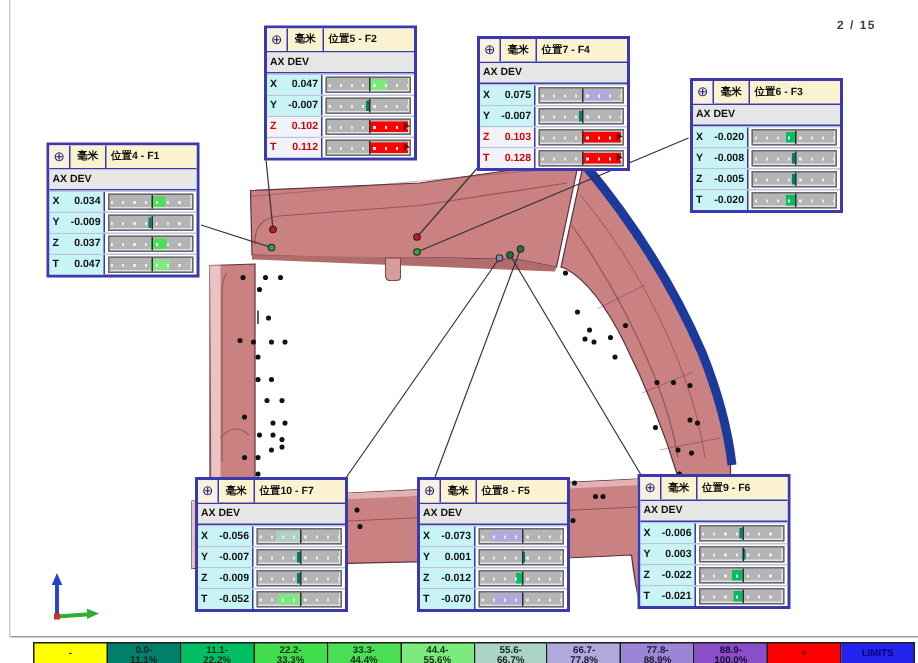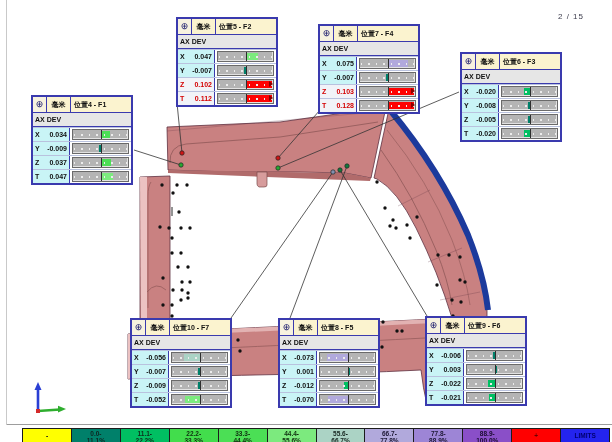--- a/index.html
+++ b/index.html
@@ -1,19 +1,19 @@
 <!DOCTYPE html>
 <html><head>
 <meta charset="utf-8">
 <style>
   html,body{margin:0;padding:0;background:#ffffff;}
   #app{position:relative;width:612px;height:442px;overflow:hidden;background:#ffffff;
        font-family:"Liberation Sans",sans-serif;}
   #viewport-svg{position:absolute;left:0;top:0;z-index:1;}
-  #page-indicator{position:absolute;right:28px;top:12px;font-size:8px;font-weight:normal;
+  #page-indicator{position:absolute;right:28px;top:12px;font-size:8px;font-weight:bold;
        color:#3c3c4c;letter-spacing:1px;z-index:3;padding-left:31px;}
   #left-edge{position:absolute;left:6px;top:0;width:1px;height:425px;background:#c9c9c9;z-index:2;}
   #footer-sep{position:absolute;left:7px;right:0;top:424px;height:1px;background:#9d9d9d;z-index:2;}
 
   
   .callout{position:absolute;width:102px;border:2px solid #3a3aae;background:#ffffff;z-index:10;box-sizing:border-box;}
   .c-head{display:flex;height:15px;border-bottom:1px solid #3a3aae;background:#fbf3cf;}
   .c-ico{width:13px;border-right:1px solid #3a3aae;background:#f7f2df;text-align:center;
          font-size:9px;line-height:14px;color:#16166a;}
   .c-unit{width:23px;border-right:1px solid #3a3aae;font-size:7px;line-height:15px;text-align:center;

